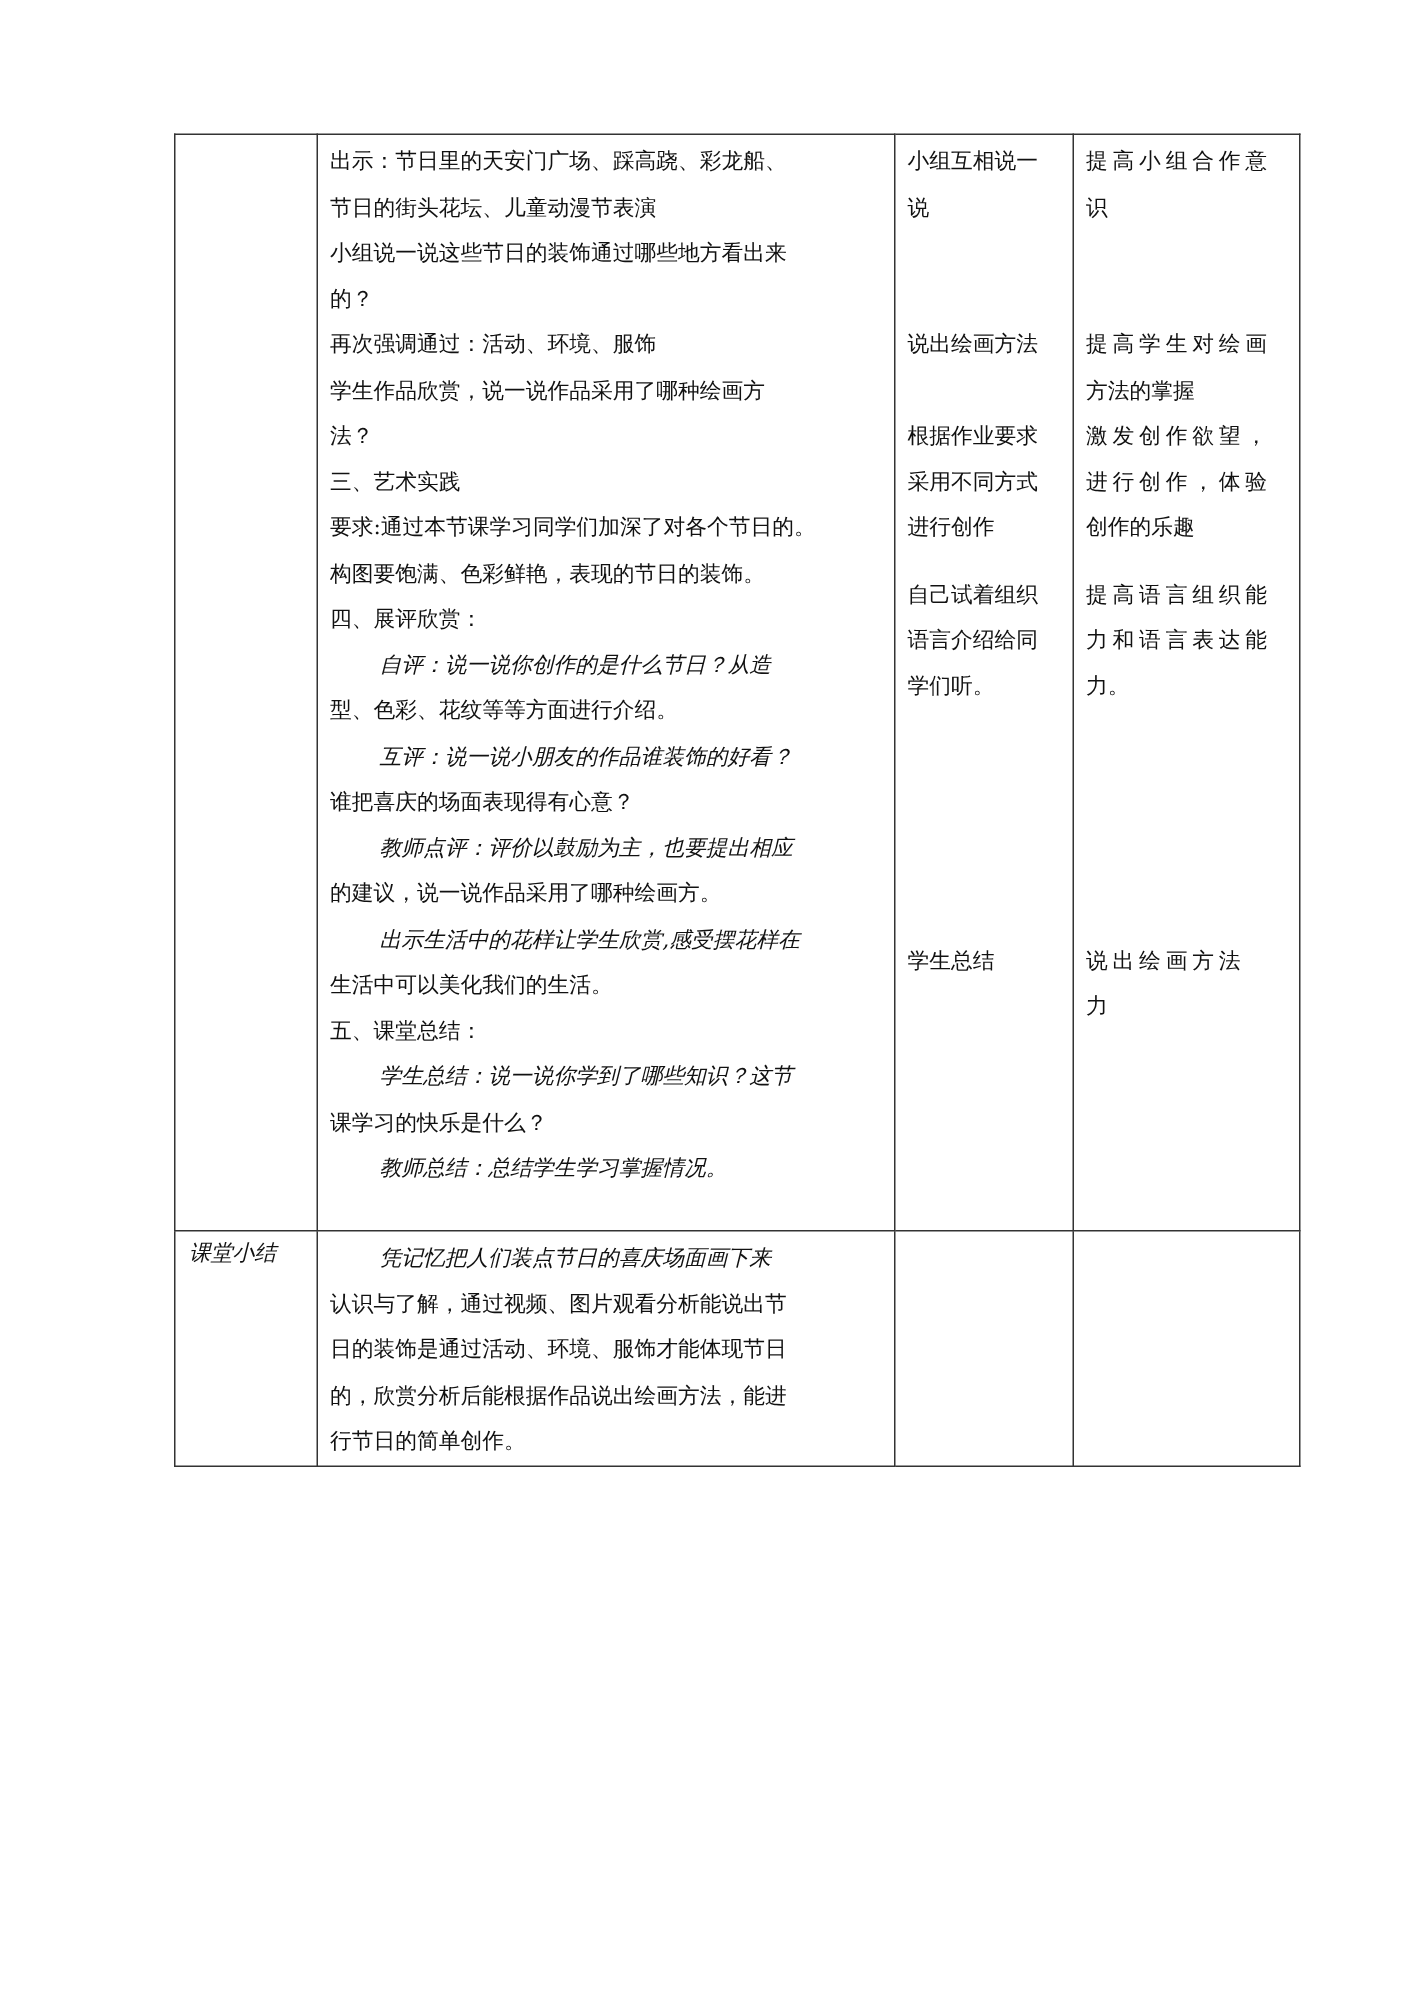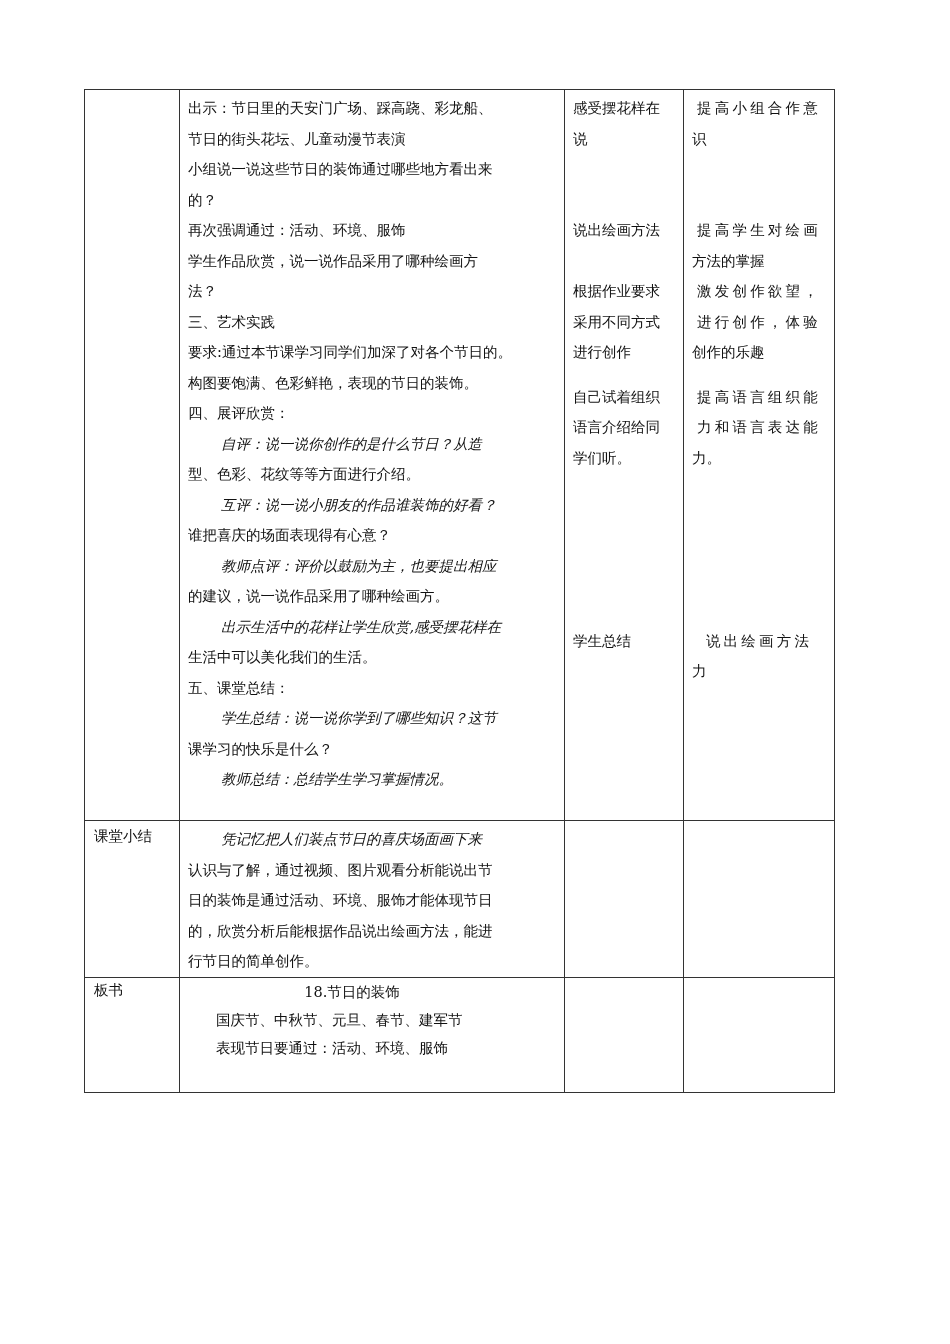--- a/index.html
+++ b/index.html
@@ -9,52 +9,52 @@
     }
     body {
       width: 950px;
       height: 1344px;
       position: relative;
       font-family: "DejaVu Serif", "Liberation Serif", serif;
       color: #111111;
     }
     .page-table {
       position: absolute;
-      left: 84px;
+      left: 116px;
       top: 89px;
       width: 750px;
       border-collapse: collapse;
       table-layout: fixed;
     }
     .page-table td {
       border: 1px solid #333333;
       vertical-align: top;
       padding: 0;
       font-size: 14.5px;
       line-height: 30.5px;
     }
     .col1 { width: 95px; }
     .col2 { width: 385px; }
     .col3 { width: 119px; }
     .col4 { width: 151px; }
     .cell-inner {
       padding: 3px 8px 0 8px;
     }
-    .cell-inner.c1 { padding: 3px 9px 0 9px; line-height: 24px; }
+    .cell-inner.c1 { padding: 3px 9px 0 9px; line-height: 24px; font-style: italic; }
     .line {
       display: block;
       white-space: nowrap;
     }
     .indent { padding-left: 33px; font-style: italic; }
     .spacer { display: block; height: 30.5px; }
     .spacer-half { display: block; height: 14px; }
     .row-main td { height: 730px; }
     .row-summary td { height: 149px; }
     .row-board td { height: 114px; }
-    .justify-wide { letter-spacing: 3.2px; text-align: center; }
+    .justify-wide { letter-spacing: 3.2px; }
     .board-title {
       display: block;
       text-align: center;
       line-height: 28px;
       padding-right: 40px;
     }
     .board-line {
       display: block;
       padding-left: 28px;
       line-height: 28px;
@@ -99,21 +99,21 @@
         <span class="line indent">出示生活中的花样让学生欣赏,感受摆花样在</span>
         <span class="line">生活中可以美化我们的生活。</span>
         <span class="line">五、课堂总结：</span>
         <span class="line indent">学生总结：说一说你学到了哪些知识？这节</span>
         <span class="line">课学习的快乐是什么？</span>
         <span class="line indent">教师总结：总结学生学习掌握情况。</span>
       </div>
     </td>
     <td>
       <div class="cell-inner">
-        <span class="line">感受摆花样在</span>
+        <span class="line">小组互相说一</span>
         <span class="line">说</span>
         <span class="spacer"></span>
         <span class="spacer"></span>
         <span class="line">说出绘画方法</span>
         <span class="spacer"></span>
         <span class="line">根据作业要求</span>
         <span class="line">采用不同方式</span>
         <span class="line">进行创作</span>
         <span class="spacer-half"></span>
         <span class="line">自己试着组织</span>
@@ -163,28 +163,14 @@
         <span class="line">认识与了解，通过视频、图片观看分析能说出节</span>
         <span class="line">日的装饰是通过活动、环境、服饰才能体现节日</span>
         <span class="line">的，欣赏分析后能根据作品说出绘画方法，能进</span>
         <span class="line">行节日的简单创作。</span>
       </div>
     </td>
     <td></td>
     <td></td>
   </tr>
 
-  <tr class="row-board">
-    <td>
-      <div class="cell-inner c1">板书</div>
-    </td>
-    <td>
-      <div class="cell-inner">
-        <span class="board-title">18.节日的装饰</span>
-        <span class="board-line">国庆节、中秋节、元旦、春节、建军节</span>
-        <span class="board-line">表现节日要通过：活动、环境、服饰</span>
-      </div>
-    </td>
-    <td></td>
-    <td></td>
-  </tr>
 </tbody>
   </table>
 
 </body></html>

